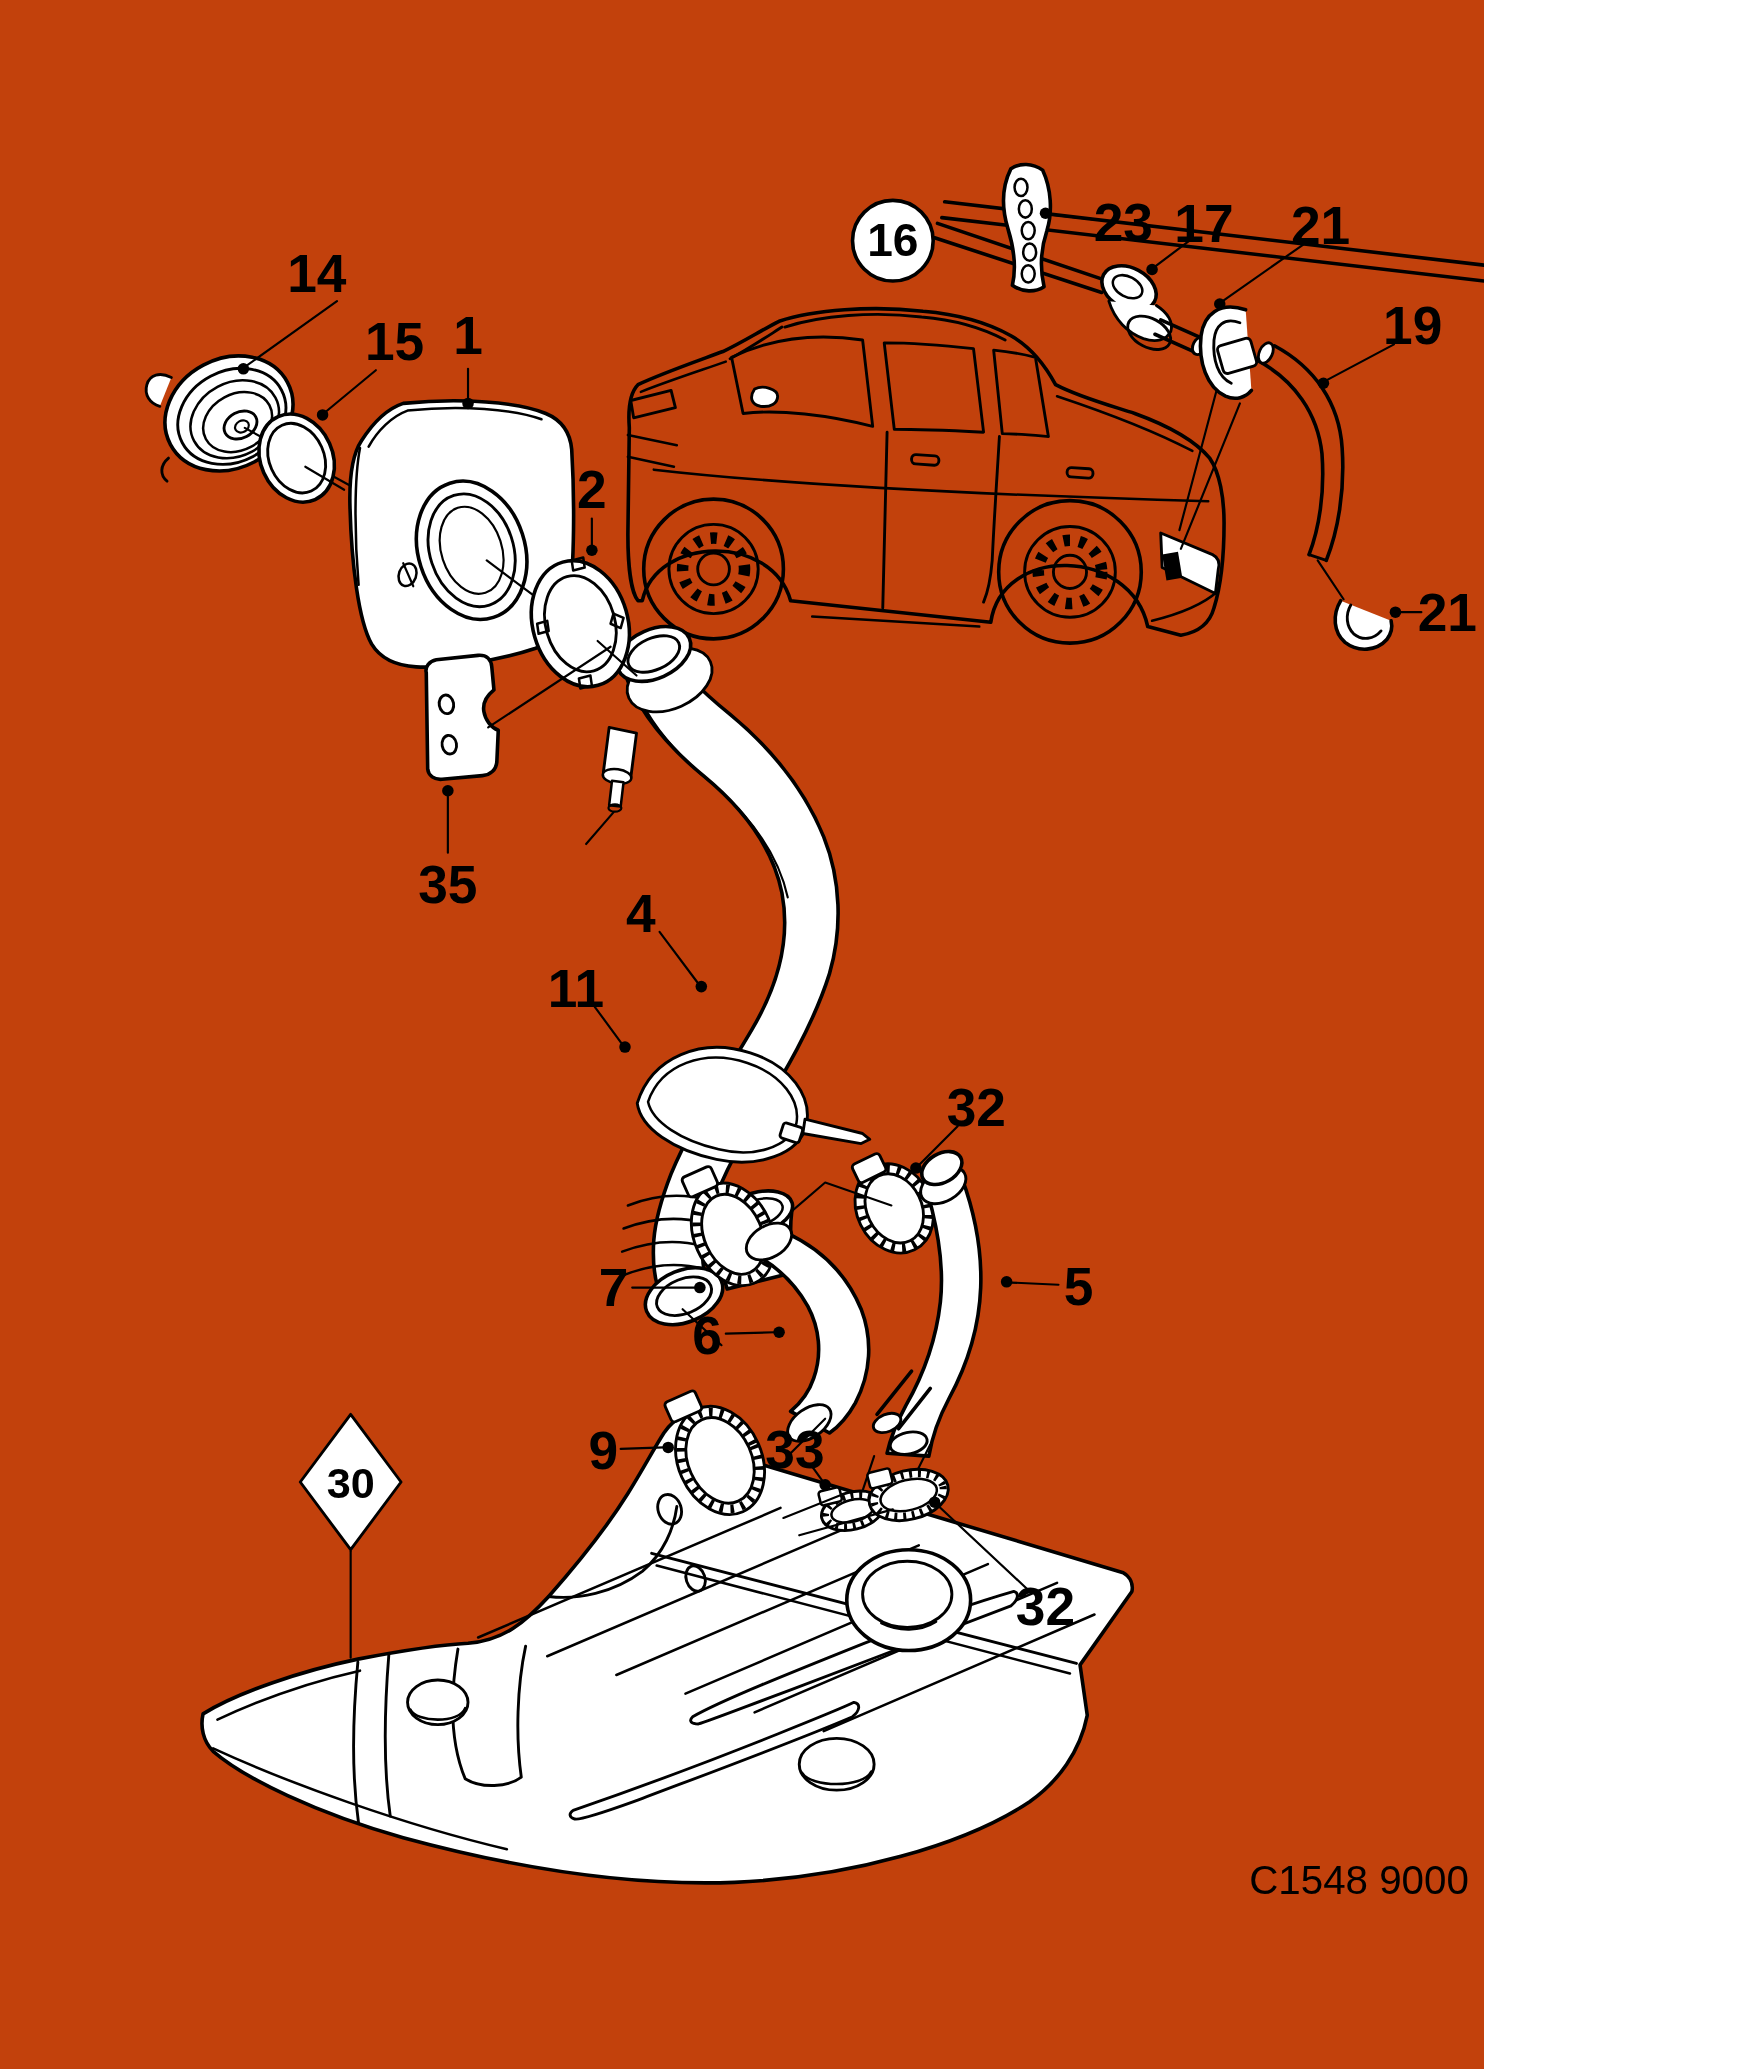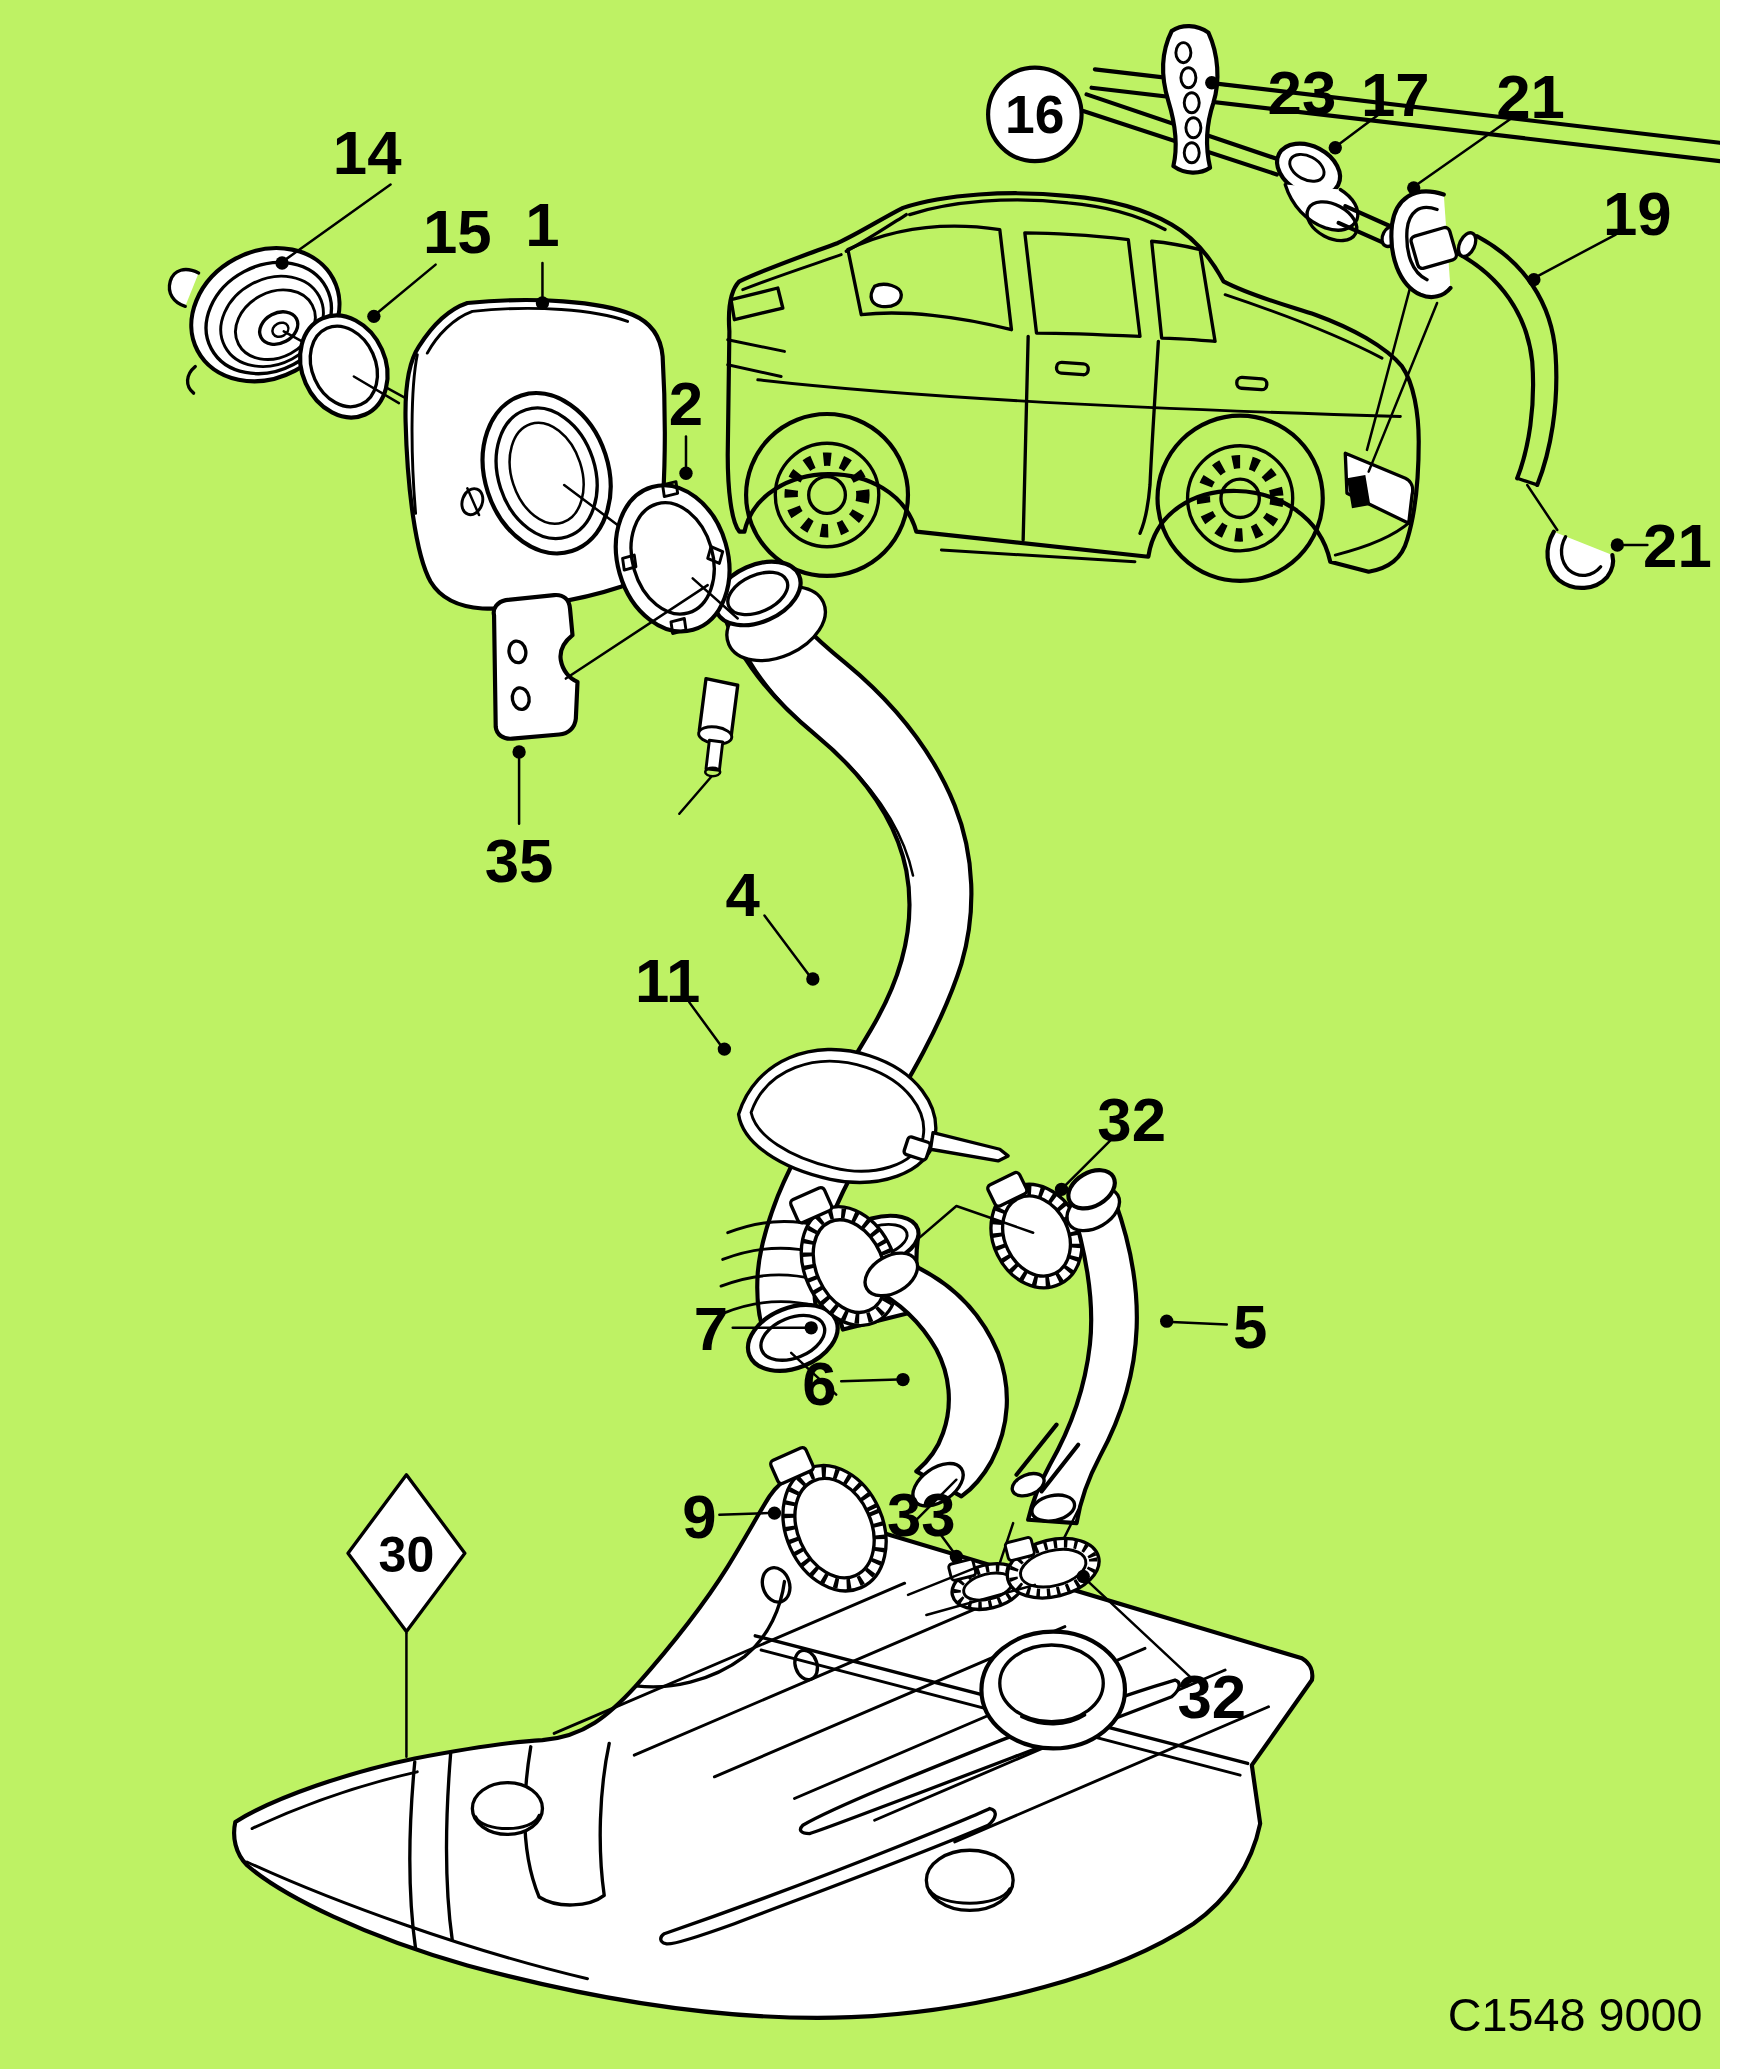--- a/index.html
+++ b/index.html
@@ -1,16 +1,16 @@
 <!DOCTYPE html>
 <html style="font-size:13.6px"><head>
 <meta charset="utf-8">
 <style>
   html,body{margin:0;padding:0;background:#fff;}
-  .stage{position:relative;width:1720px;height:2069px;background:#bef264;overflow:hidden;
+  .stage{position:relative;width:1484px;height:2069px;background:#c2410c;overflow:hidden;
          font-family:"Liberation Sans", sans-serif;}
   svg{display:block;width:100%;height:100%;}
   .ln{stroke:#000;fill:none;stroke-linecap:round;stroke-linejoin:round;}
   .w5{stroke-width:5;} .w4{stroke-width:4;} .w35{stroke-width:3.5;} .w3{stroke-width:3;}
   .fillw{fill:#ffffff;}
   .dot{fill:#000;stroke:none;}
   .callout{font-size:74px;font-weight:bold;fill:#000;text-anchor:middle;}
   .balloon-txt{font-size:64px;font-weight:bold;fill:#000;text-anchor:middle;}
   .diamond-txt{font-size:60px;font-weight:bold;fill:#000;text-anchor:middle;}
   .code{font-size:56px;font-weight:normal;fill:#000;text-anchor:end;}

